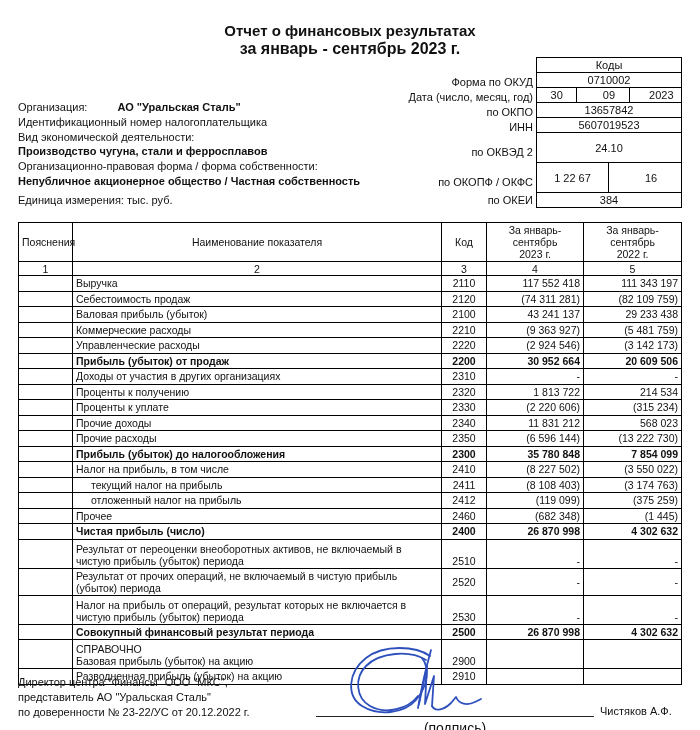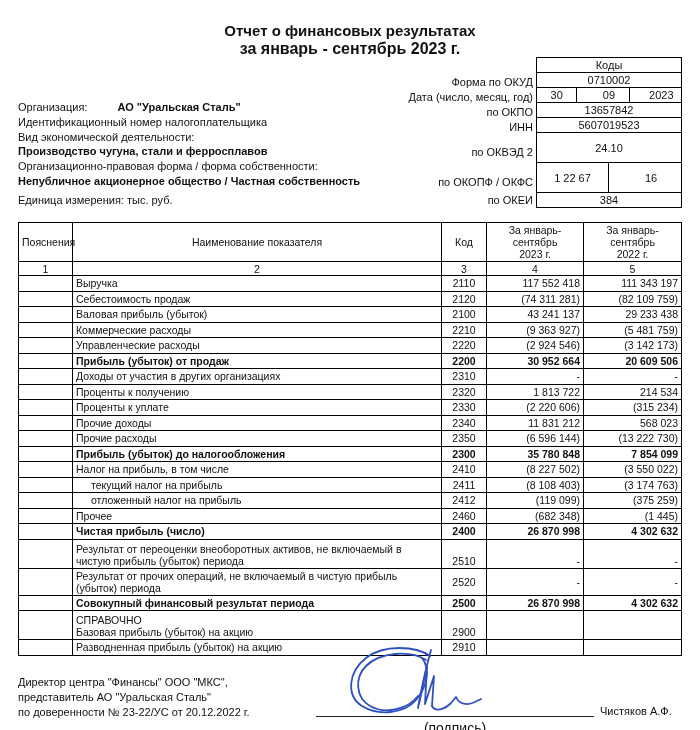--- a/index.html
+++ b/index.html
@@ -309,20 +309,29 @@
         </tr>
         <tr class="datarow">
           <td class="expl"></td>
           <td class="name">
             <div>Результат от прочих операций, не включаемый в чистую прибыль (убыток) периода</div>
           </td>
           <td class="code">2520</td>
           <td class="val">-</td>
           <td class="val">-</td>
         </tr>
+        <tr class="datarow tall">
+          <td class="expl"></td>
+          <td class="name">
+            <div>Налог на прибыль от операций, результат которых не включается в чистую прибыль (убыток) периода</div>
+          </td>
+          <td class="code">2530</td>
+          <td class="val">-</td>
+          <td class="val">-</td>
+        </tr>
         <tr class="datarow bold">
           <td class="expl"></td>
           <td class="name">
             <div>Совокупный финансовый результат периода</div>
           </td>
           <td class="code">2500</td>
           <td class="val">26 870 998</td>
           <td class="val">4 302 632</td>
         </tr>
         <tr class="datarow tall">

